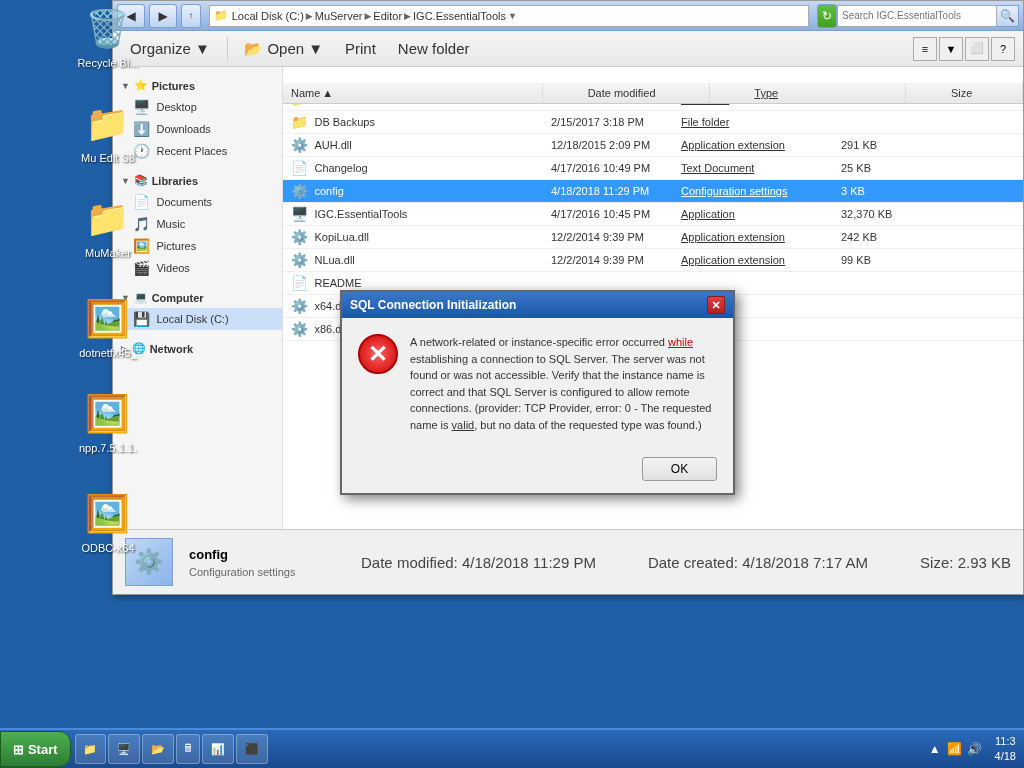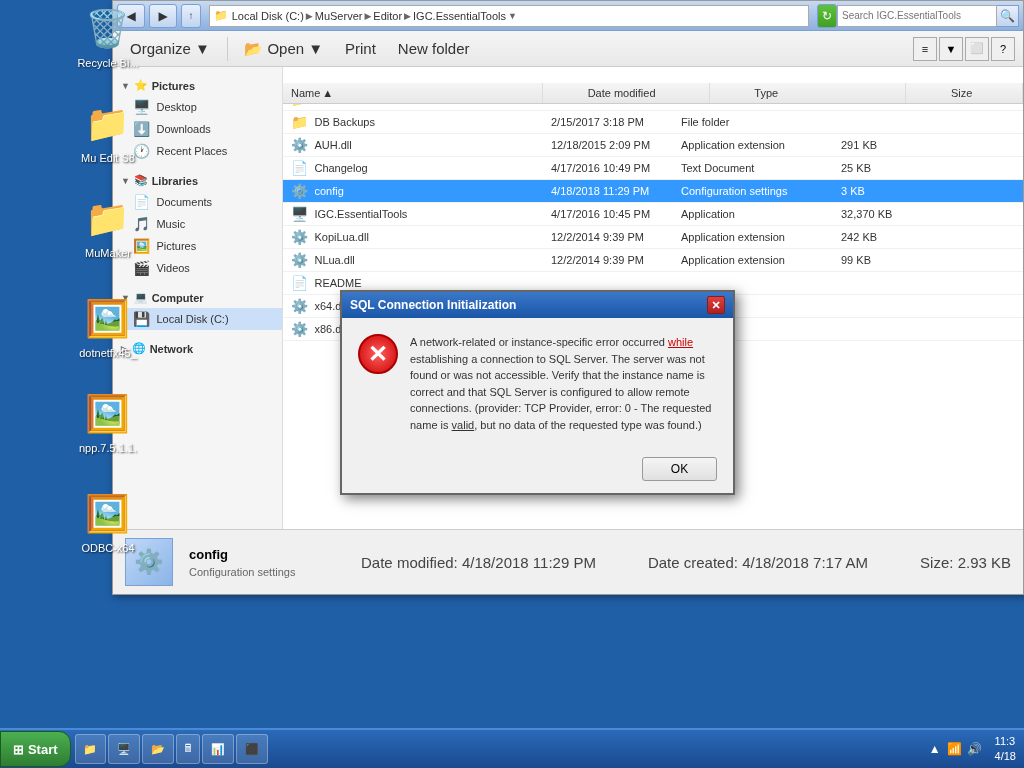--- a/index.html
+++ b/index.html
@@ -223,21 +223,21 @@
       color: #333;
       border-right: 1px solid #ddd;
       cursor: pointer;
       user-select: none;
       display: flex;
       align-items: center;
       gap: 2px;
     }
     .col-name { width: 260px; }
     .col-date { width: 130px; }
-    .col-type { width: 160px; }
+    .col-type { width: 160px; text-decoration: underline; }
     .col-size { width: 80px; }
 
     .file-row {
       display: flex;
       align-items: center;
       border-bottom: 1px solid #f0f0f0;
       cursor: pointer;
     }
     .file-row.selected { background: #3399ff; color: white; }
     .file-row.selected .col-cell { color: white; }
@@ -408,21 +408,21 @@
     }
     .taskbar-tray {
       display: flex;
       align-items: center;
       gap: 4px;
       padding: 0 8px;
       color: white;
       font-size: 11px;
     }
     .clock {
-      text-align: left;
+      text-align: center;
       font-size: 11px;
       color: white;
       line-height: 1.4;
     }
     .tray-icons {
       display: flex;
       gap: 4px;
       align-items: center;
       margin-right: 8px;
     }

